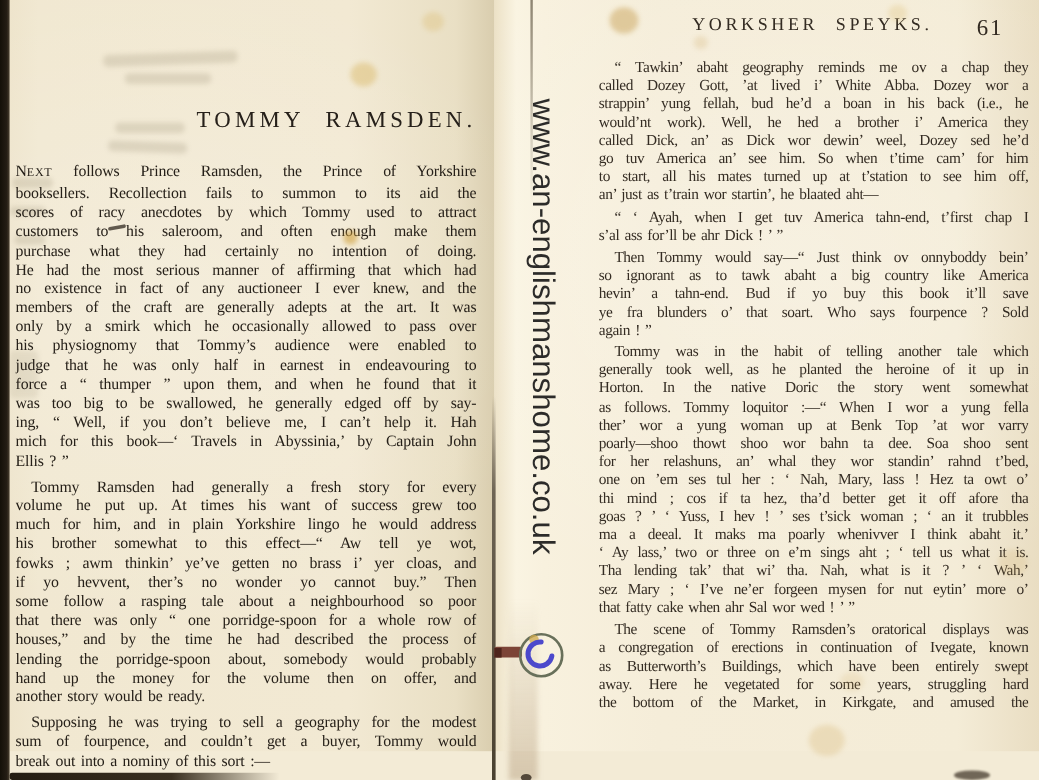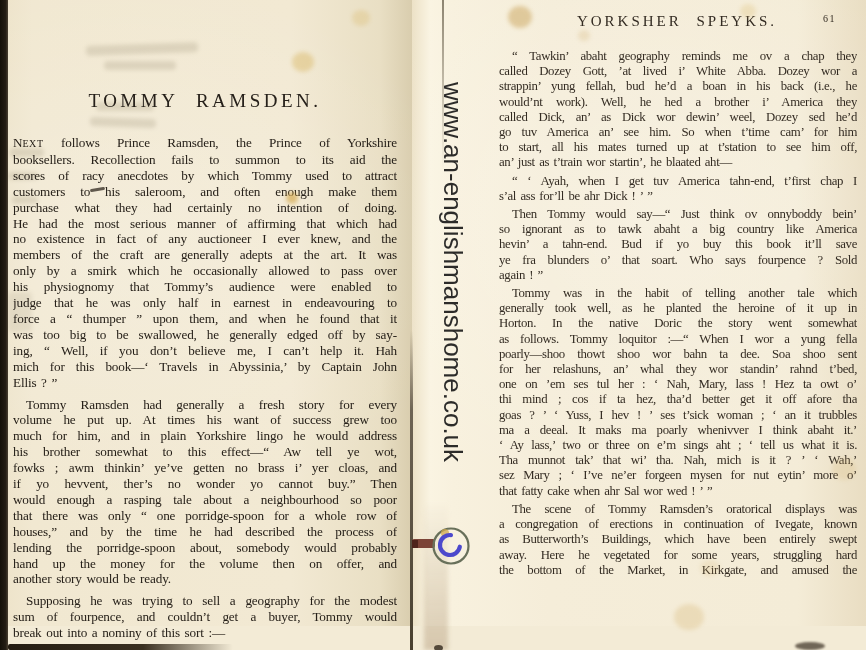--- a/index.html
+++ b/index.html
@@ -30,25 +30,25 @@
   
   .bottom-edge{position:absolute;left:8px;top:644px;width:225px;height:6px;z-index:3;
     background:linear-gradient(to right,#241c12,#3a3021 60%,rgba(58,48,33,0));border-radius:2px;}
   .bottom-blob{position:absolute;left:795px;top:642px;width:30px;height:8px;z-index:3;
     background:#453a2d;border-radius:50%;opacity:.75;filter:blur(1px);}
   .bottom-dot{position:absolute;left:434px;top:645px;width:9px;height:6px;z-index:3;
     background:#33291d;border-radius:50%;opacity:.8;filter:blur(.5px);}
   
   .heading{position:absolute;left:5px;top:90px;width:384px;margin:0;z-index:1;
     font-size:19px;font-weight:normal;letter-spacing:3.5px;word-spacing:10px;
-    text-align:center;color:#26201a;}
+    text-align:right;color:#26201a;}
   .running-header{position:absolute;left:87px;top:13px;width:356px;z-index:1;
     font-size:15px;letter-spacing:3px;word-spacing:8px;text-align:center;color:#332b22;}
   .page-number{position:absolute;right:30px;top:13px;z-index:1;
-    font-size:10px;letter-spacing:1.5px;color:#332b22;text-align:center;}
+    font-size:19px;letter-spacing:1.5px;color:#332b22;text-align:center;}
   
   .body{position:absolute;z-index:1;}
   .lp-body{left:5px;top:135px;width:384px;color:#262019;
     font-size:13.2px;line-height:15.9px;letter-spacing:-.15px;word-spacing:1.5px;}
   .rp-body{left:87px;top:49px;width:358px;color:#342c23;
     font-size:12.8px;line-height:15.2px;letter-spacing:-.35px;word-spacing:1.5px;}
   .para{margin:0 0 6px 0;}
   .rp-body .para{margin-bottom:3px;}
   .ln{text-align:justify;text-align-last:justify;overflow:hidden;}
   .ln.last{text-align-last:auto;}
@@ -105,21 +105,21 @@
           <div class="ln">mich for this book—‘ Travels in Abyssinia,’ by Captain John</div>
           <div class="ln last">Ellis ? ”</div>
         </div>
         <div class="para indent">
           <div class="ln">Tommy Ramsden had generally a fresh story for every</div>
           <div class="ln">volume he put up.  At times his want of success grew too</div>
           <div class="ln">much for him, and in plain Yorkshire lingo he would address</div>
           <div class="ln">his brother somewhat to this effect—“ Aw tell ye wot,</div>
           <div class="ln">fowks ; awm thinkin’ ye’ve getten no brass i’ yer cloas, and</div>
           <div class="ln">if yo hevvent, ther’s no wonder yo cannot buy.”  Then</div>
-          <div class="ln">would enough a rasping tale about a neighbourhood so poor</div>
+          <div class="ln">some follow a rasping tale about a neighbourhood so poor</div>
           <div class="ln">that there was only “ one porridge-spoon for a whole row of</div>
           <div class="ln">houses,” and by the time he had described the process of</div>
           <div class="ln">lending the porridge-spoon about, somebody would probably</div>
           <div class="ln">hand up the money for the volume then on offer, and</div>
           <div class="ln last">another story would be ready.</div>
         </div>
         <div class="para indent">
           <div class="ln">Supposing he was trying to sell a geography for the modest</div>
           <div class="ln">sum of fourpence, and couldn’t get a buyer, Tommy would</div>
           <div class="ln last">break out into a nominy of this sort :—</div>
@@ -150,28 +150,29 @@
           <div class="ln">so ignorant as to tawk abaht a big country like America</div>
           <div class="ln">hevin’ a tahn-end.  Bud if yo buy this book it’ll save</div>
           <div class="ln"><span>ye fra blunders o’ that soart.  Who says fourpence ?  </span><span class="italic">Sold</span></div>
           <div class="ln last"><span class="italic">again !</span><span> ”</span></div>
         </div>
         <div class="para indent">
           <div class="ln">Tommy was in the habit of telling another tale which</div>
           <div class="ln">generally took well, as he planted the heroine of it up in</div>
           <div class="ln">Horton.  In the native Doric the story went somewhat</div>
           <div class="ln"><span>as follows.  Tommy </span><span class="italic">loquitor</span><span> :—“ When I wor a yung fella</span></div>
+          <div class="ln">ther’ wor a yung woman up at Benk Top ’at wor varry</div>
           <div class="ln">poarly—shoo thowt shoo wor bahn ta dee.  Soa shoo sent</div>
           <div class="ln">for her relashuns, an’ whal they wor standin’ rahnd t’bed,</div>
           <div class="ln">one on ’em ses tul her : ‘ Nah, Mary, lass ! Hez ta owt o’</div>
           <div class="ln">thi mind ; cos if ta hez, tha’d better get it off afore tha</div>
           <div class="ln">goas ? ’  ‘ Yuss, I hev ! ’ ses t’sick woman ; ‘ an it trubbles</div>
           <div class="ln">ma a deeal.  It maks ma poarly whenivver I think abaht it.’</div>
           <div class="ln">‘ Ay lass,’ two or three on e’m sings aht ; ‘ tell us what it is.</div>
-          <div class="ln">Tha munnot tak’ that wi’ tha.  Nah, mich is it ? ’  ‘ Wah,’</div>
+          <div class="ln">Tha lending tak’ that wi’ tha.  Nah, what is it ? ’  ‘ Wah,’</div>
           <div class="ln">sez Mary ; ‘ I’ve ne’er forgeen mysen for nut eytin’ more o’</div>
           <div class="ln last">that fatty cake when ahr Sal wor wed ! ’ ”</div>
         </div>
         <div class="para indent">
           <div class="ln">The scene of Tommy Ramsden’s oratorical displays was</div>
           <div class="ln">a congregation of erections in continuation of Ivegate, known</div>
           <div class="ln">as Butterworth’s Buildings, which have been entirely swept</div>
           <div class="ln">away.  Here he vegetated for some years, struggling hard</div>
           <div class="ln">the bottom of the Market, in Kirkgate, and amused the</div>
         </div>

